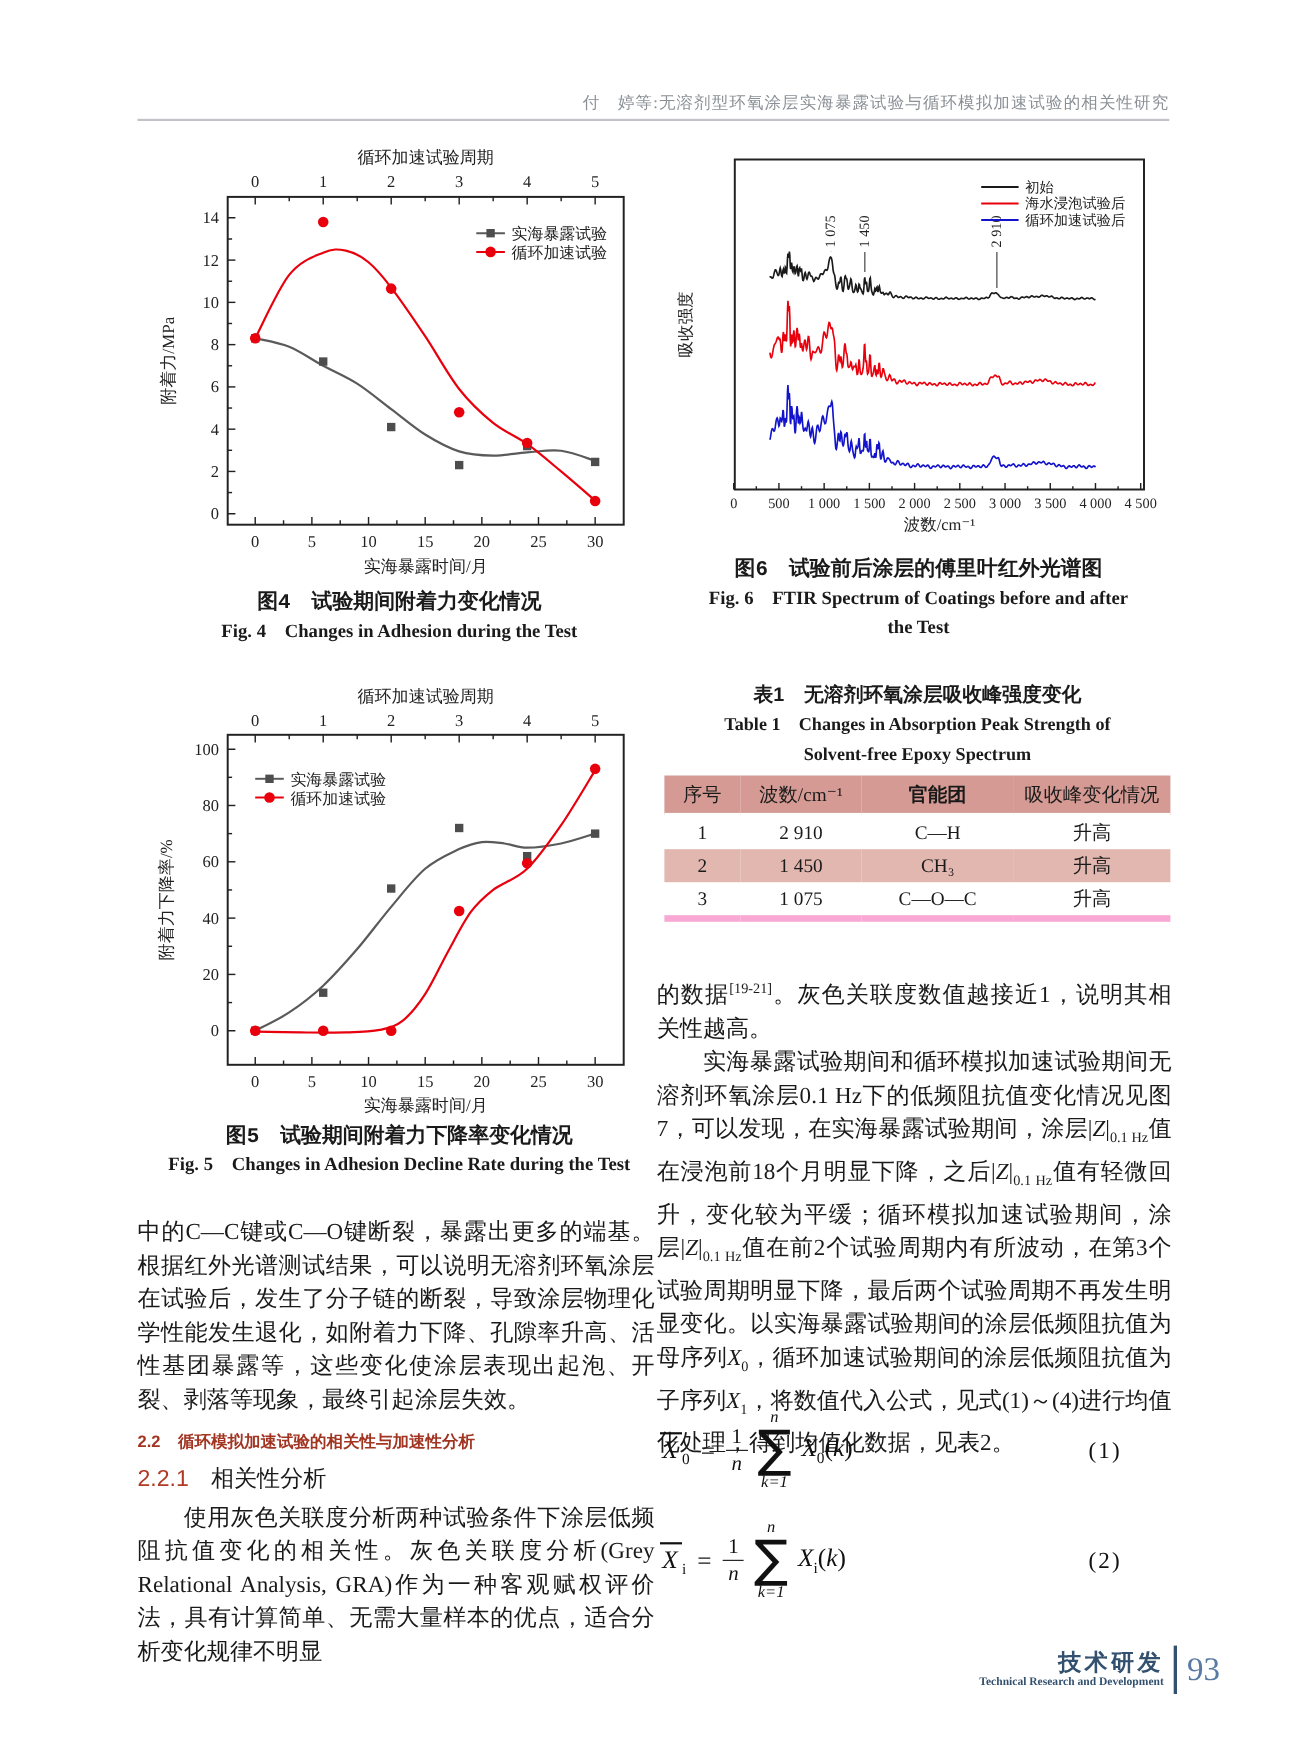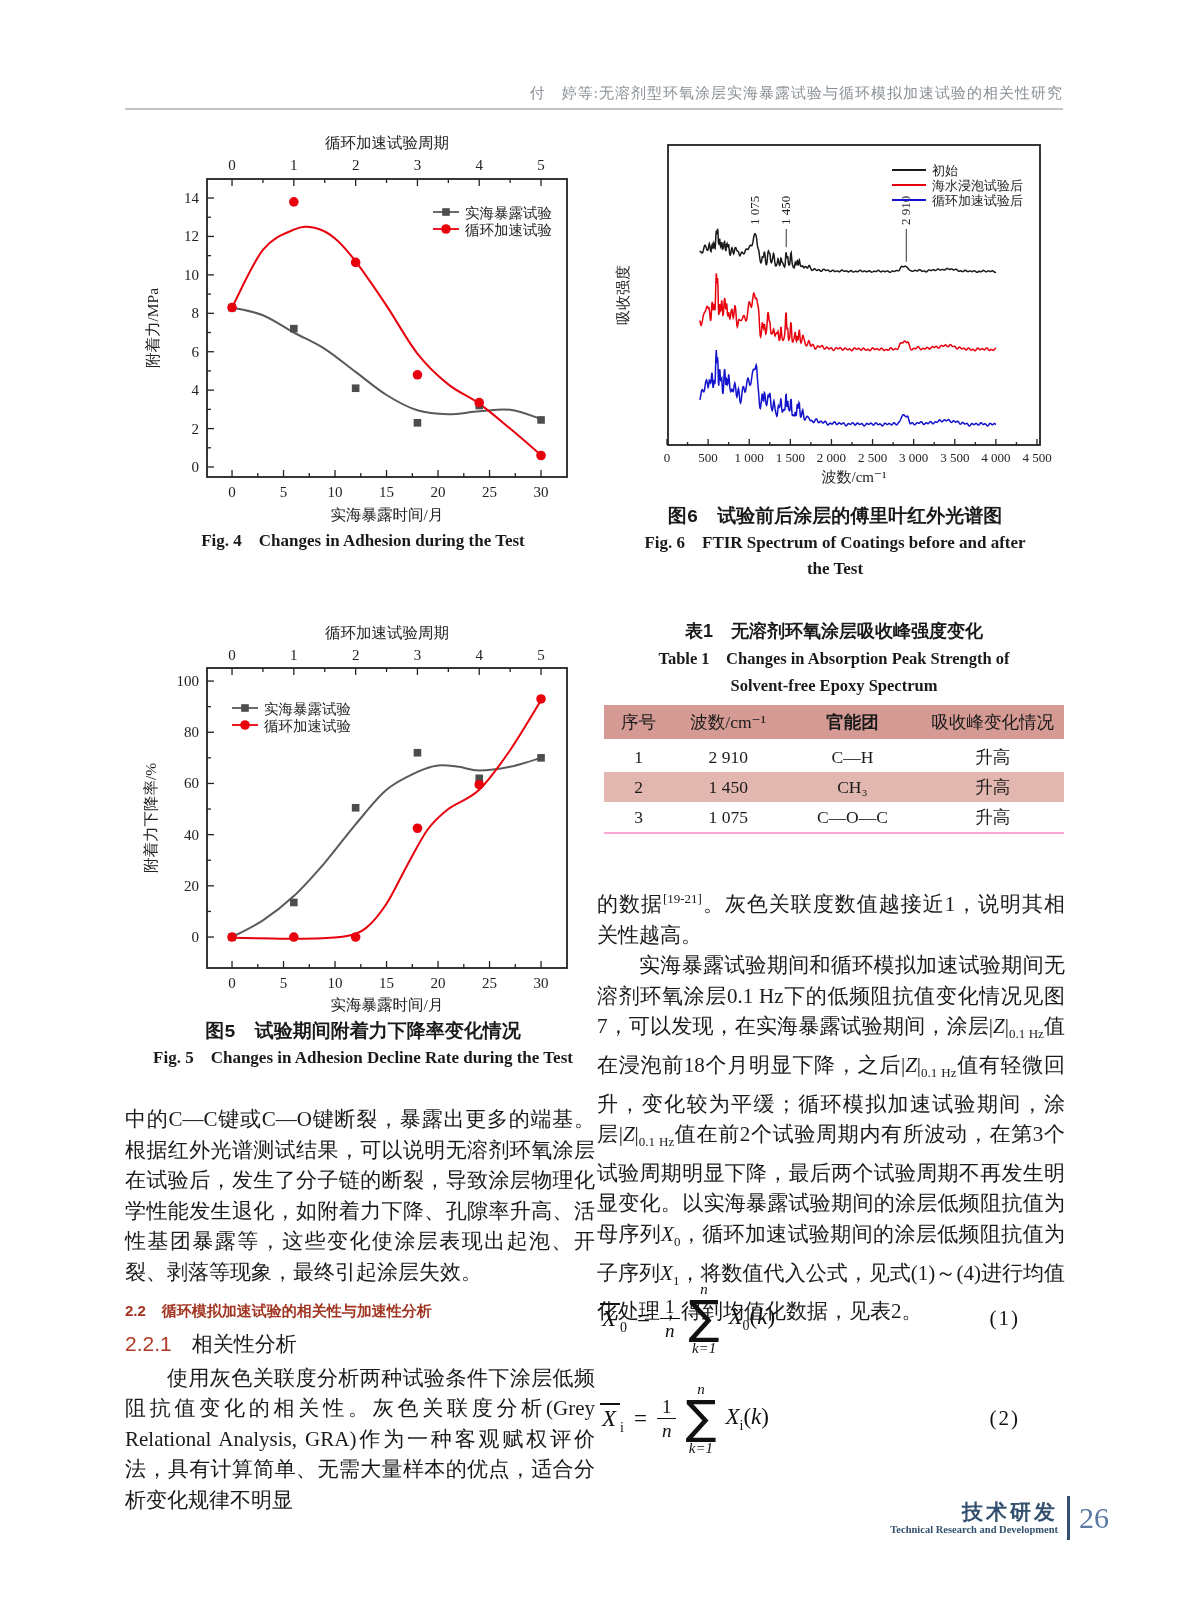--- a/index.html
+++ b/index.html
@@ -14,21 +14,21 @@
   .cap-cn{font-family:Liberation Mono, monospace;font-weight:bold;font-size:19px;
         text-align:center;line-height:26px;margin-top:6px;}
   .cap-en{font-family:"Liberation Serif","DejaVu Serif",serif;font-weight:bold;font-size:17px;
         text-align:center;line-height:26px;}
   
   #table1-block{position:absolute;left:604px;top:618px;width:460px;}
   .tbl-title-cn{font-family:"Liberation Sans","DejaVu Sans",sans-serif;font-weight:bold;font-size:18px;
         text-align:center;line-height:27px;}
   .tbl-title-en{font-weight:bold;font-size:16.5px;text-align:center;line-height:27px;}
   table.data{width:100%;border-collapse:collapse;margin-top:6px;text-align:center;font-size:17.5px;
-        border-bottom:2px solid #f9a8d4;}
+        border-bottom:6px solid #f9a8d4;}
   table.data th{background:#d49a93;font-weight:normal;padding:5px 2px;border-bottom:3px solid #fff;}
   table.data td{padding:3px 2px;}
   table.data tr.shaded td{background:#e2b7b0;}
   table.data th:nth-child(1){width:15%;} table.data th:nth-child(2){width:24%;}
   table.data th:nth-child(3){width:30%;font-weight:bold;} table.data th:nth-child(4){width:31%;}
   
   .text-col{position:absolute;}
   .p-body{margin:0;font-size:21px;line-height:30.6px;text-align:justify;}
   .indent{text-indent:2em;}
   .seg-t{}
@@ -155,20 +155,21 @@
         <circle cx="277.4377682403433" cy="248.78465506125082" r="4.8" fill="#e8000d"></circle>
         <circle cx="339.24034334763945" cy="276.6441005802708" r="4.8" fill="#e8000d"></circle>
         <circle cx="401.0429184549356" cy="329.4809800128949" r="4.8" fill="#e8000d"></circle>
         <line x1="293" y1="86" x2="319" y2="86" stroke="#5a5a5a" stroke-width="1.8"></line>
         <rect x="302.2" y="82.2" width="7.6" height="7.6" fill="#4d4d4d"></rect>
         <text x="325" y="91.5" font-size="14.5" text-anchor="start" fill="#222">实海暴露试验</text>
         <line x1="293" y1="103" x2="319" y2="103" stroke="#e8000d" stroke-width="1.8"></line>
         <circle cx="306" cy="103" r="4.8" fill="#e8000d"></circle>
         <text x="325" y="108.5" font-size="14.5" text-anchor="start" fill="#222">循环加速试验</text>
       </svg>
+    <div class="cap-cn">图4　试验期间附着力变化情况</div>
     <div class="cap-en">Fig. 4　Changes in Adhesion during the Test</div>
   </div>
 
   <div class="fig-block" style="left:606px;top:130px;width:458px;">
     <svg id="fig6-svg" width="458" height="358">
         <rect x="62" y="15" width="372" height="300" fill="none" stroke="#222" stroke-width="1.8"></rect>
         <line x1="61" y1="315" x2="61" y2="309" stroke="#222" stroke-width="1.3"></line>
         <text x="61" y="332" font-size="13" text-anchor="middle" fill="#222">0</text>
         <line x1="81.55555555555556" y1="315" x2="81.55555555555556" y2="312" stroke="#222" stroke-width="1.3"></line>
         <line x1="102.11111111111111" y1="315" x2="102.11111111111111" y2="309" stroke="#222" stroke-width="1.3"></line>
@@ -384,16 +385,16 @@
     <h3 class="sec-h3"><span class="h3-num">2.2.1</span><span>相关性分析</span></h3>
     <p class="p-body indent">使用灰色关联度分析两种试验条件下涂层低频阻抗值变化的相关性。灰色关联度分析(Grey Relational Analysis, GRA)作为一种客观赋权评价法，具有计算简单、无需大量样本的优点，适合分析变化规律不明显</p>
   </div>
 
   <div class="footer">
     <div class="footer-text">
       <div class="footer-cn">技术研发</div>
       <div class="footer-en">Technical Research and Development</div>
     </div>
     <div class="footer-bar"></div>
-    <div class="footer-num">26</div>
+    <div class="footer-num">93</div>
   </div>
 
 </div>
 
 </body></html>

